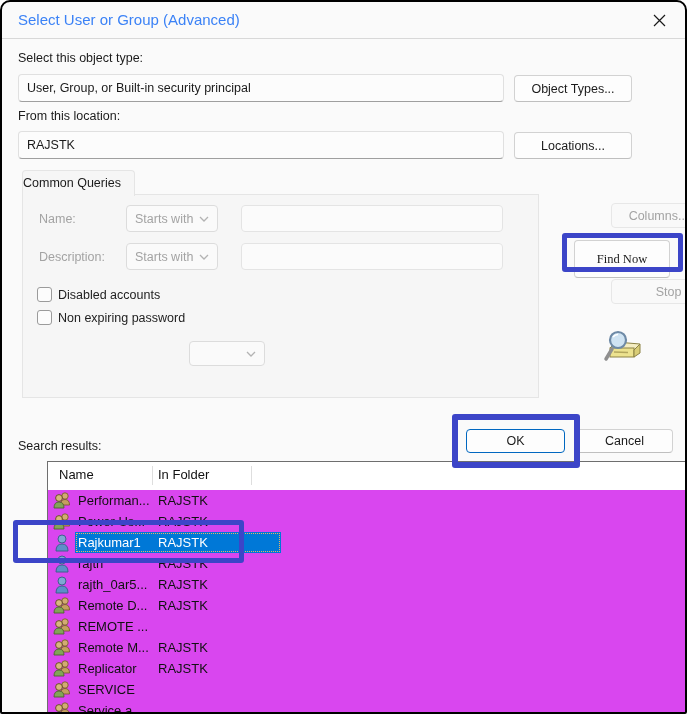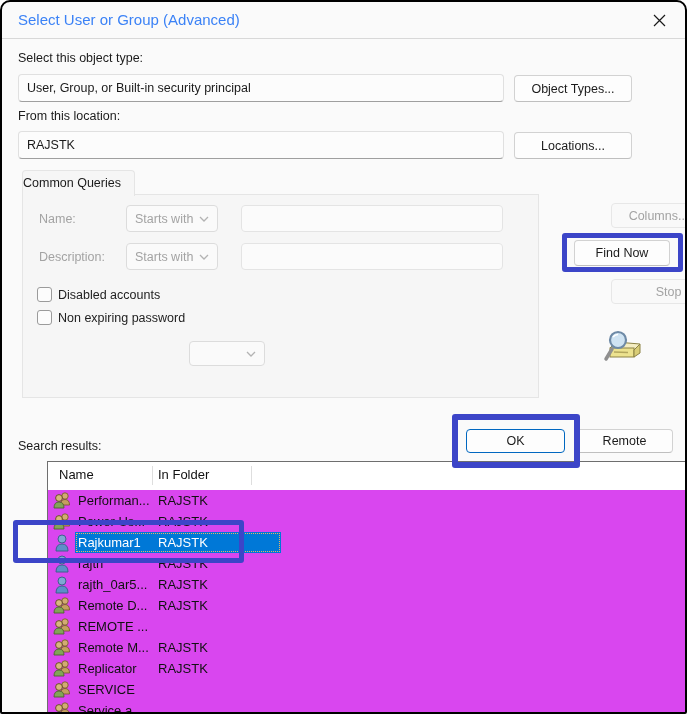--- a/index.html
+++ b/index.html
@@ -110,37 +110,37 @@
   <div class="cblbl" style="left:56px;top:308px;">Non expiring password</div>
 
   <div class="combo" style="left:187px;top:339px;width:76px;height:25px;">
     <span></span>
     <svg width="10" height="6" viewBox="0 0 10 6">
         <path d="M1 1 L5 5 L9 1" stroke="#b3b3b3" stroke-width="1.3" fill="none"></path>
       </svg>
   </div>
 
   <button class="btn dis" style="left:573px;top:201px;width:95px;height:25px;">Columns...</button>
-  <button class="btn" style="left:572px;top:238px;width:96px;height:26px;">Find Now</button>
+  <button class="btn" style="left:572px;top:238px;width:96px;height:38px;font-family:Liberation Serif, serif;">Find Now</button>
   <button class="btn dis" style="left:573px;top:277px;width:95px;height:25px;padding-left:20px;">Stop</button>
 
   <div style="position:absolute;left:600px;top:327px;width:40px;height:34px;">
     <svg width="40" height="34" viewBox="0 0 40 34">
       <polygon points="8,19 14,13 38,15 32,21" fill="#f4edc2" stroke="#8c8244" stroke-width="1"></polygon>
       <rect x="8" y="19" width="24" height="9" fill="#ece28f" stroke="#8c8244" stroke-width="1"></rect>
       <polygon points="32,21 38,15 38,24 32,28" fill="#d9cd77" stroke="#8c8244" stroke-width="1"></polygon>
       <line x1="12" y1="23" x2="26" y2="23.5" stroke="#b3a75e" stroke-width="1.5"></line>
       <line x1="10" y1="20" x2="4" y2="30" stroke="#8f8f8f" stroke-width="3.5" stroke-linecap="round"></line>
       <circle cx="16" cy="11" r="8" fill="#cfe3f2" stroke="#6e8aa6" stroke-width="2.2"></circle>
       <path d="M11 8 A6.5 6.5 0 0 1 16 5.5" stroke="#ffffff" stroke-width="1.6" fill="none"></path>
     </svg>
   </div>
 
   <button class="btn default" style="left:464px;top:427px;width:99px;height:24px;">OK</button>
-  <button class="btn" style="left:574px;top:427px;width:97px;height:24px;">Remote</button>
+  <button class="btn" style="left:574px;top:427px;width:97px;height:24px;">Cancel</button>
 
   <div class="lbl" style="left:16px;top:435px;">Search results:</div>
 
   <div class="list">
     <div class="lheader">
       <span class="h1">Name</span>
       <span class="h2">In Folder</span>
       <span class="hsep" style="left:104px;"></span>
       <span class="hsep" style="left:203px;"></span>
     </div>

